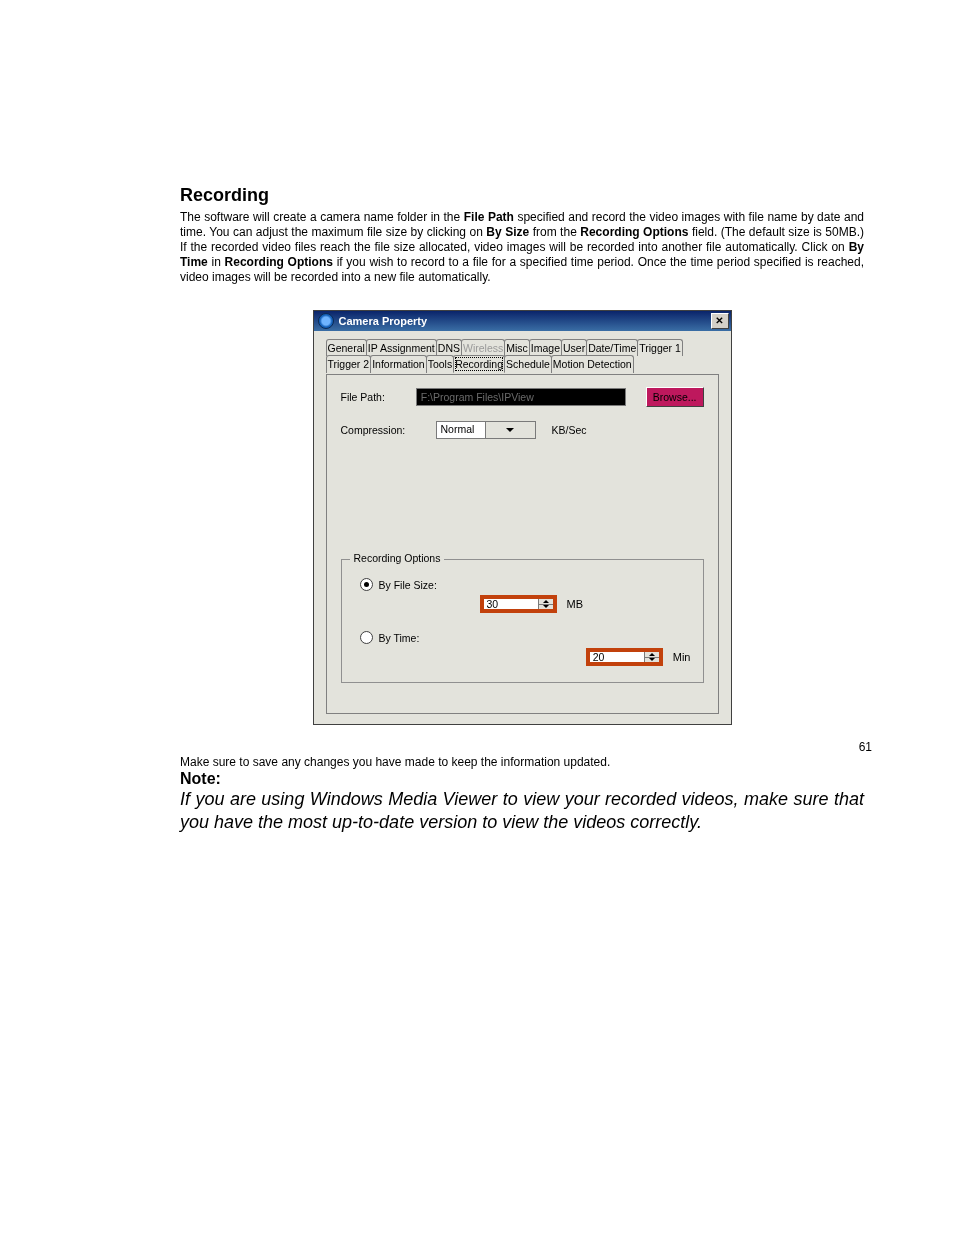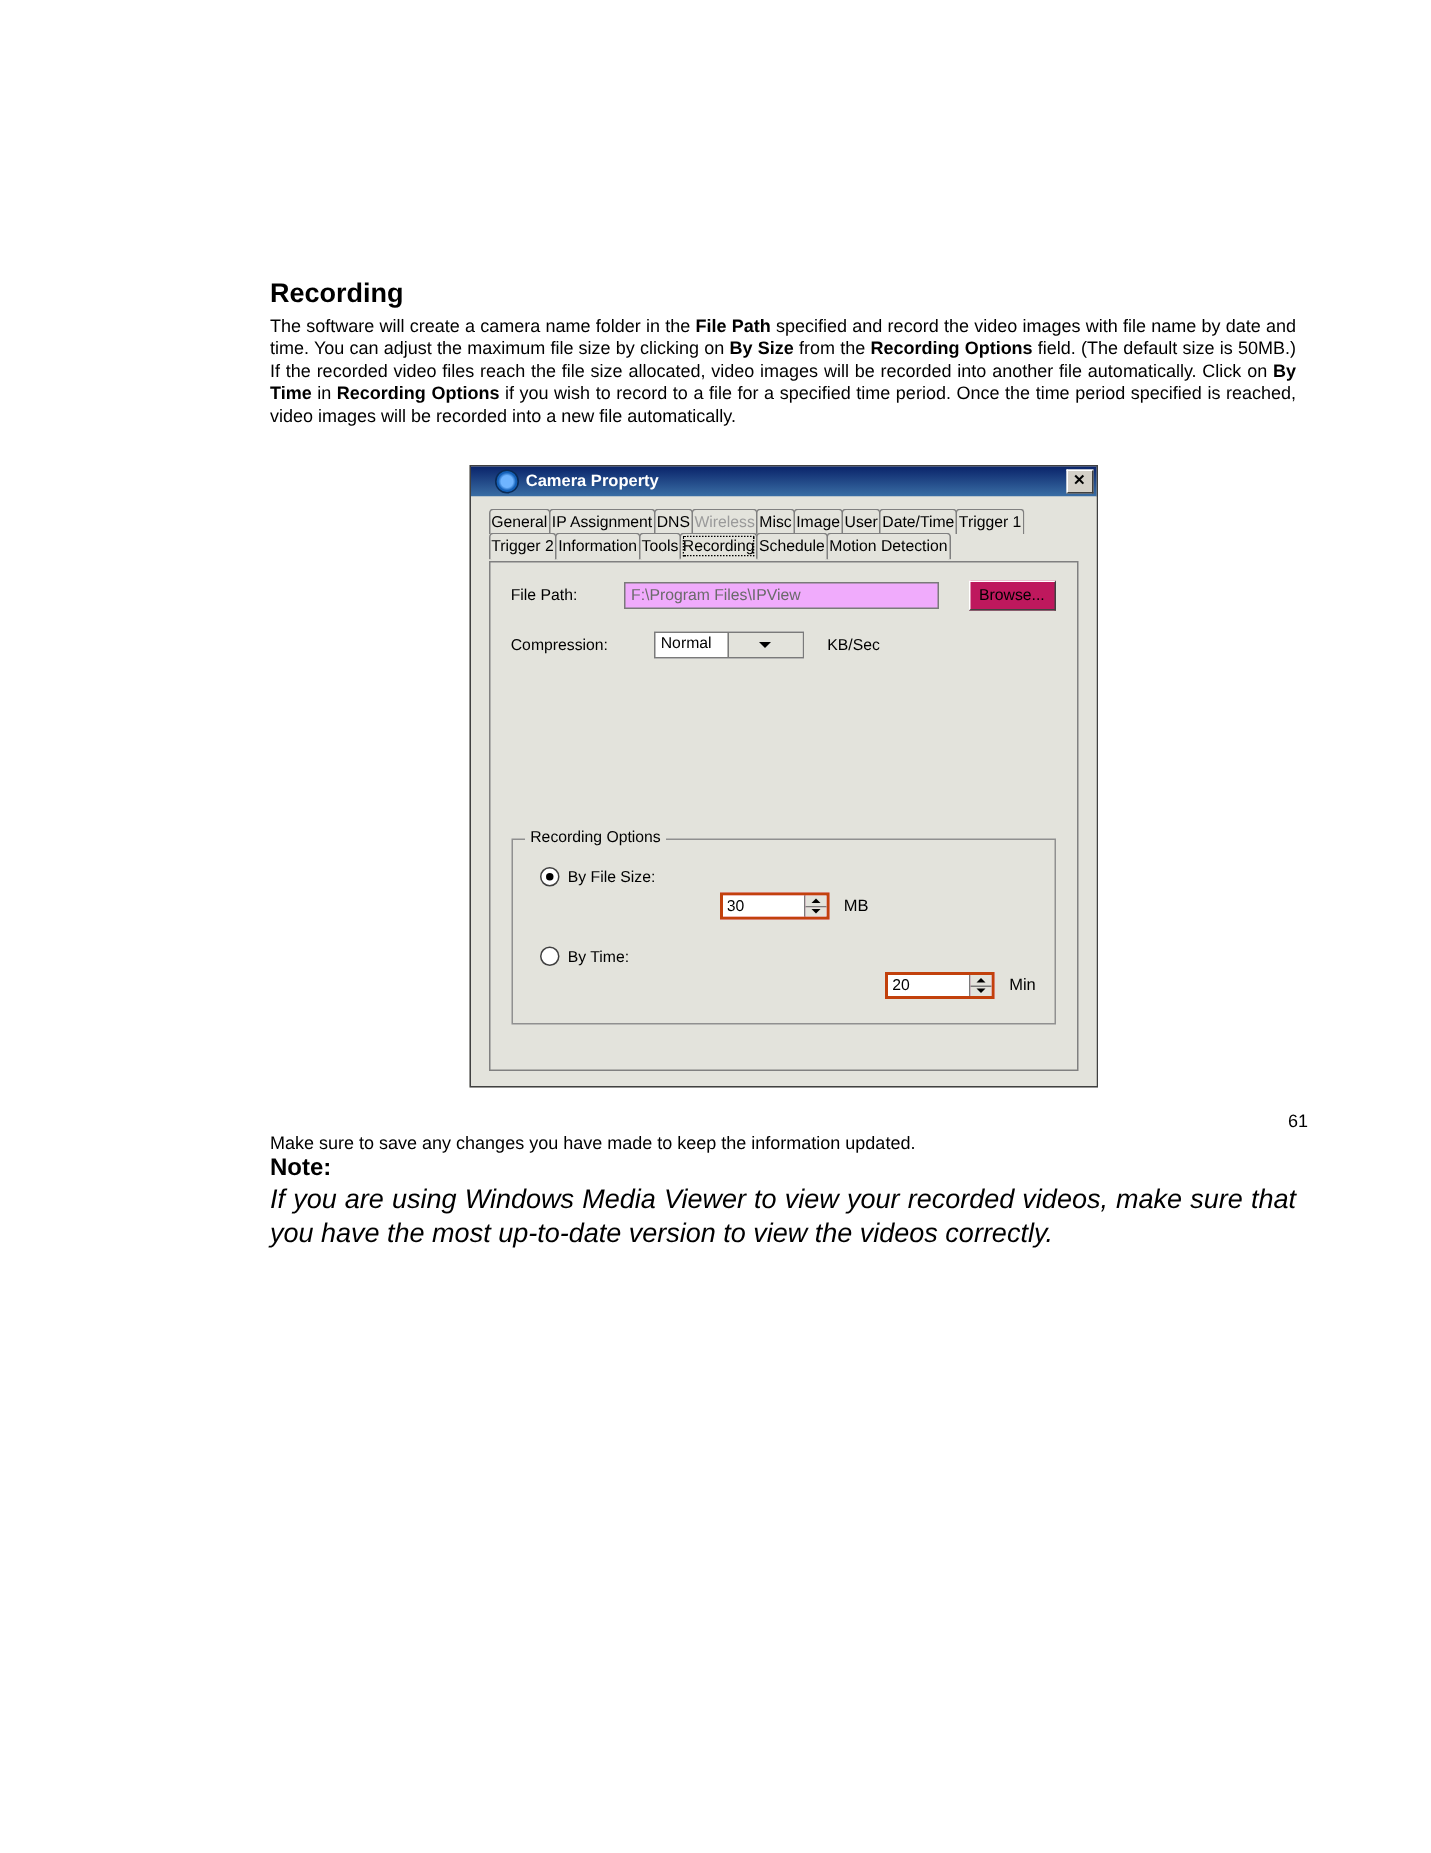--- a/index.html
+++ b/index.html
@@ -48,21 +48,21 @@
   .dialog {
     border: 1px solid #404040;
     background: #e0e0d8;
   }
   .titlebar {
     background: linear-gradient(#0a246a, #3a6ea5);
     color: #fff;
     height: 20px;
     display: flex;
     align-items: center;
-    padding: 0 2px 0 16px;
+    padding: 0 2px 0 4px;
     font-weight: 700;
     font-size: 11px;
   }
   .titlebar .app-icon {
     width: 14px; height: 14px;
     background: radial-gradient(#6fb4ff 40%, #1460b8 60%);
     border-radius: 50%;
     margin-right: 5px;
     border: 1px solid #0a2a55;
   }
@@ -121,21 +121,21 @@
   .form-row {
     display: flex;
     align-items: center;
     margin-bottom: 14px;
   }
   .form-label { width: 95px; font-size: 10.5px; }
   .text-input {
     flex: 1;
     height: 18px;
     border: 1px solid #7a7a7a;
-    background: #f0abfc;
+    background: #000000;
     color: #6a6a6a;
     font-size: 10.5px;
     padding: 1px 4px;
     box-sizing: border-box;
   }
   .text-input.path { width: 210px; flex: none; }
   .browse-btn {
     margin-left: 20px;
     width: 64px;
   }
@@ -213,21 +213,21 @@
   }
   .radio.checked::after {
     content: "";
     width: 5px; height: 5px;
     background: #000;
     border-radius: 50%;
   }
   .opt-label { font-size: 10.5px; width: 100px; }
   .spinner {
     display: inline-flex;
-    border: 2px solid #c2410c;
+    border: 4px solid #c2410c;
     background: #f9a8d4;
     height: 18px;
     box-sizing: border-box;
   }
   .spinner input {
     border: none;
     width: 48px;
     font-size: 10.5px;
     padding: 1px 3px;
     outline: none;

